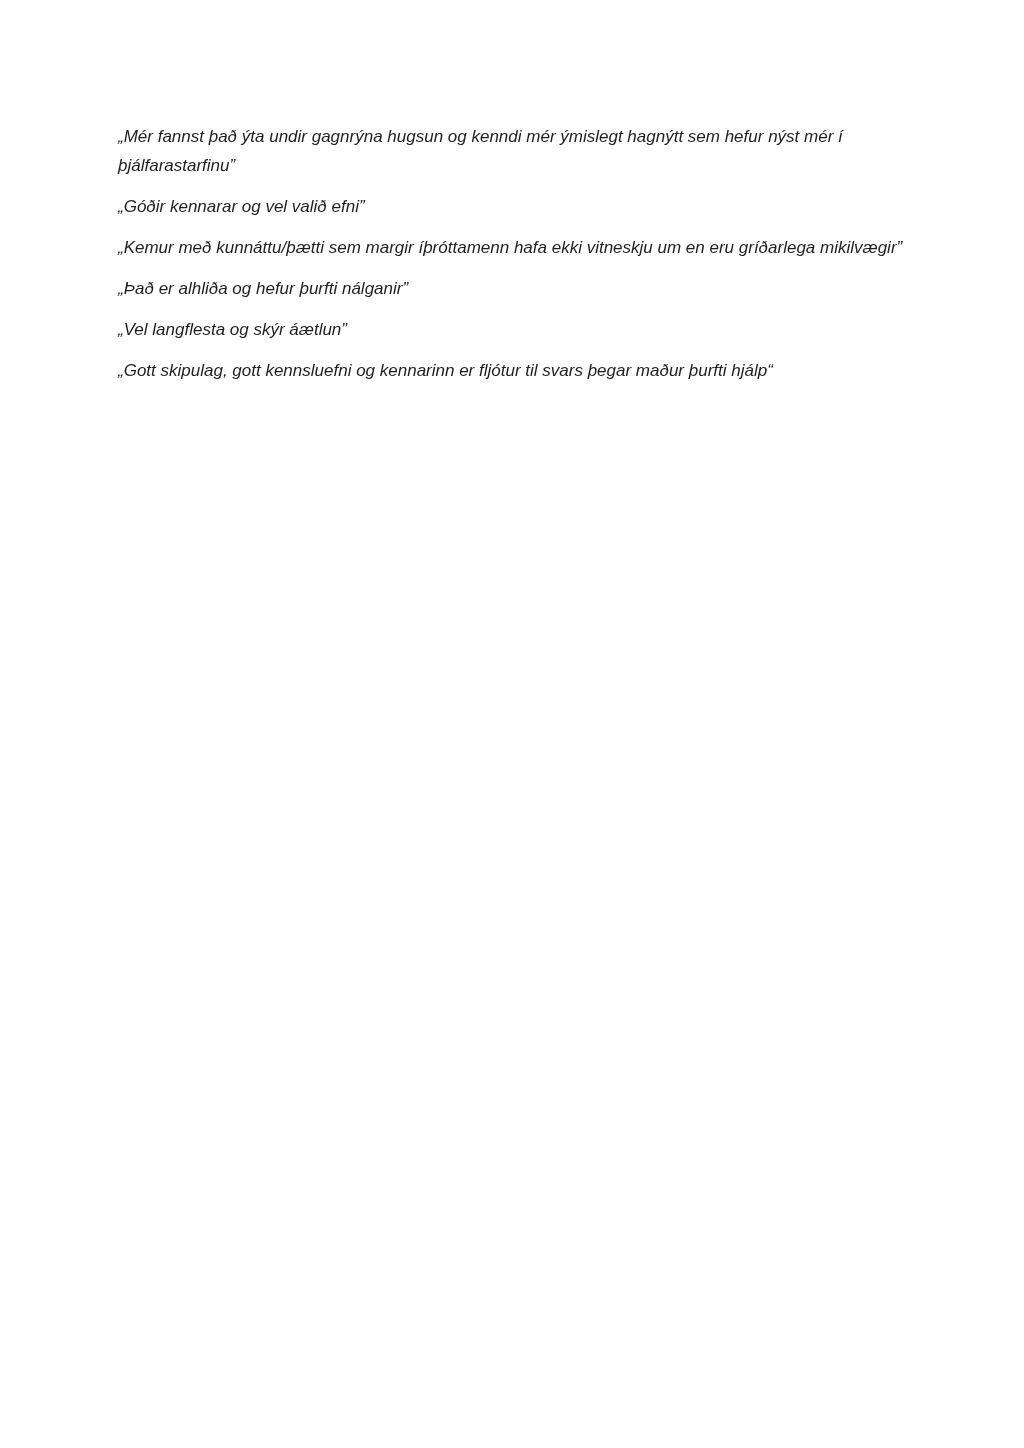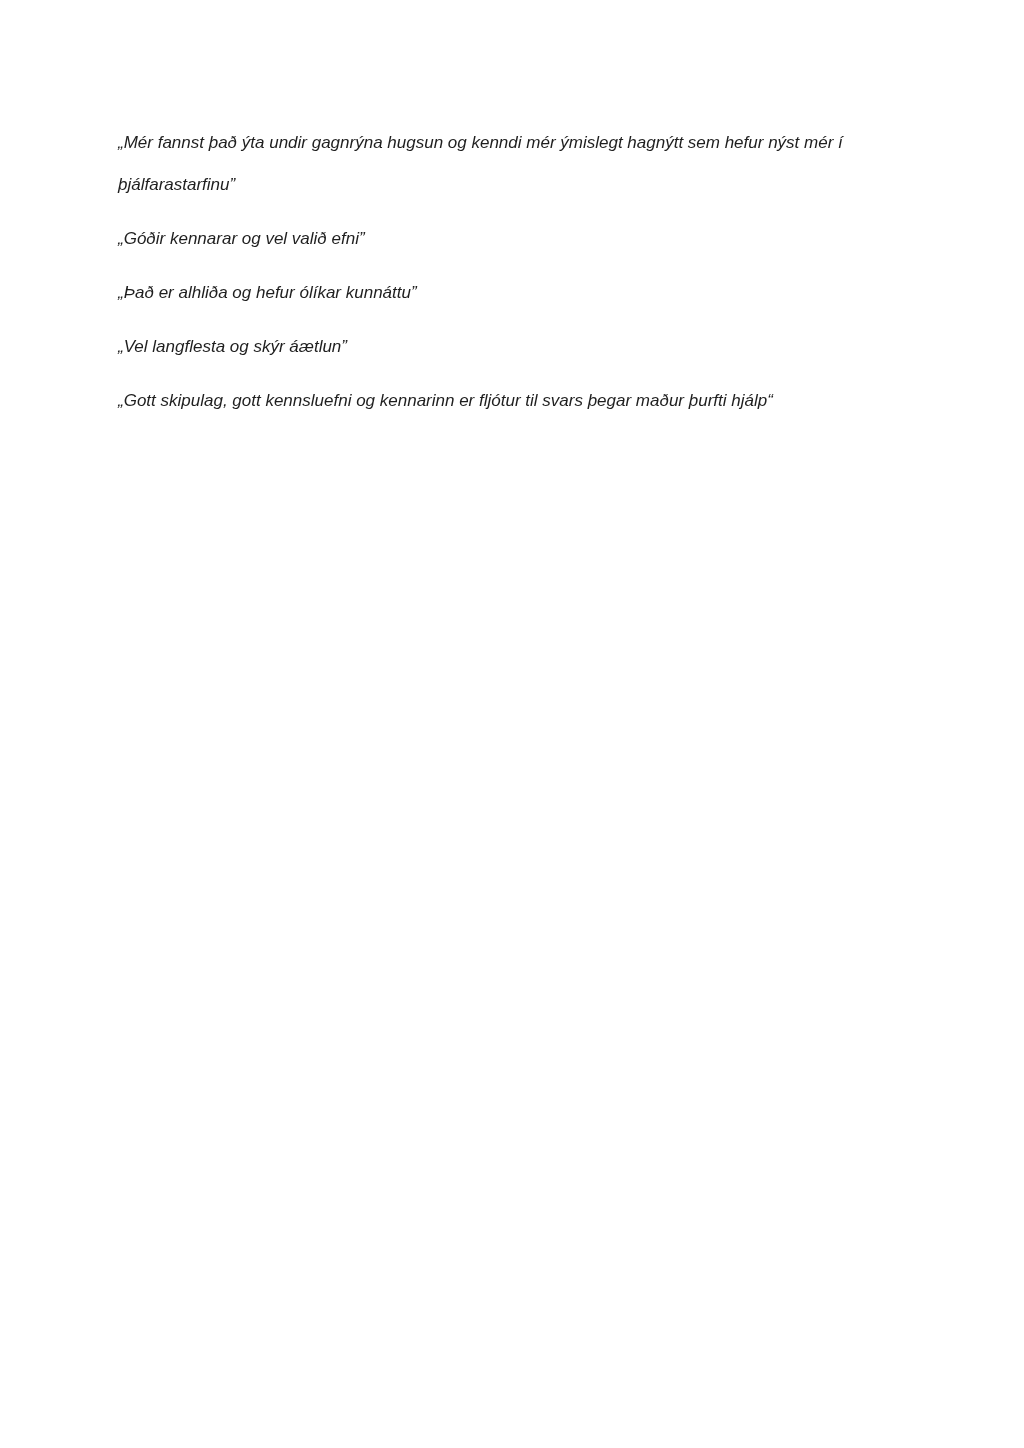--- a/index.html
+++ b/index.html
@@ -16,28 +16,29 @@
     box-sizing: border-box;
     width: 1024px;
     height: 1448px;
     padding: 122px 118px 0 118px;
     background: #ffffff;
   }
   .doc-page p.quote {
     font-family: "Liberation Sans", "DejaVu Sans", sans-serif;
     font-style: italic;
     font-size: 17px;
-    line-height: 42px;
+    line-height: 29px;
     color: #1f1f1f;
     margin: 0 0 12px 0;
     max-width: 788px;
   }
 </style>
 </head>
 <body>
 
 <div class="doc-page">
   <p class="quote">„Mér fannst það ýta undir gagnrýna hugsun og kenndi mér ýmislegt hagnýtt sem hefur nýst mér í þjálfarastarfinu”</p>
   <p class="quote">„Góðir kennarar og vel valið efni”</p>
-  <p class="quote">„Það er alhliða og hefur ólíkar kunnáttu”</p>
+  <p class="quote">„Kemur með kunnáttu/þætti sem margir íþróttamenn hafa ekki vitneskju um en eru gríðarlega mikilvægir”</p>
+  <p class="quote">„Það er alhliða og hefur þurfti nálganir”</p>
   <p class="quote">„Vel langflesta og skýr áætlun”</p>
   <p class="quote">„Gott skipulag, gott kennsluefni og kennarinn er fljótur til svars þegar maður þurfti hjálp“</p>
 </div>
 
 </body></html>

